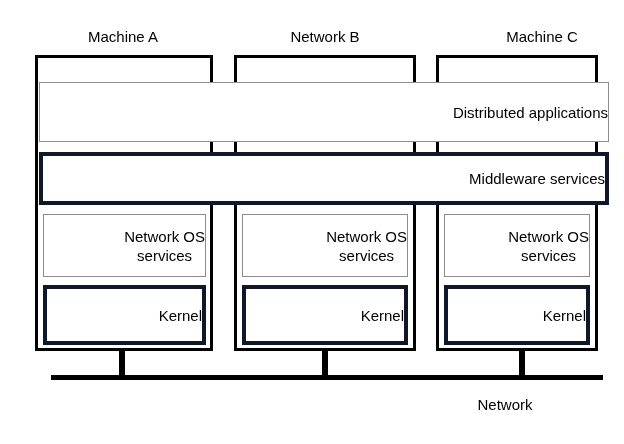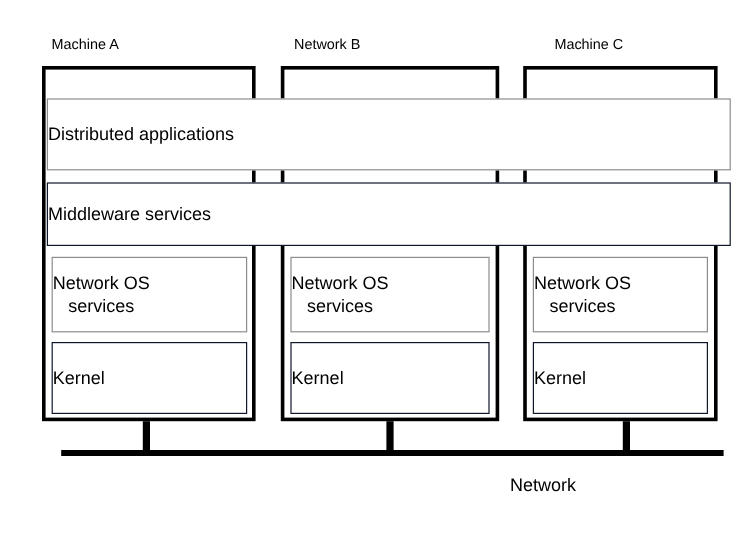--- a/index.html
+++ b/index.html
@@ -15,21 +15,22 @@
     position: relative;
     width: 624px;
     height: 444px;
     background: #ffffff;
     overflow: hidden;
   }
 
   
   .machine-caption {
     position: absolute;
-    font-size: 12px;
+    text-align: center;
+    font-size: 15px;
     line-height: 18px;
     color: #000;
     white-space: nowrap;
   }
 
   
   .machine-box {
     position: absolute;
     border: 3px solid #000000;
     box-sizing: border-box;
@@ -37,28 +38,28 @@
   }
 
   
   .layer-box {
     position: absolute;
     box-sizing: border-box;
     border: 1px solid #8c8c8c;
     background: #ffffff;
     display: flex;
     align-items: center;
-    justify-content: flex-start;
+    justify-content: flex-end;
     text-align: center;
     font-size: 15px;
     line-height: 19px;
     color: #000;
   }
   .layer-box.dark {
-    border: 1px solid #0f172a;
+    border: 4px solid #0f172a;
   }
   .layer-label {
     display: block;
     white-space: pre-line;
   }
 
   
   .bus-line {
     position: absolute;
     background: #000000;
@@ -66,20 +67,21 @@
   .bus-drop {
     position: absolute;
     background: #000000;
   }
   .network-caption {
     position: absolute;
     font-size: 15px;
     line-height: 18px;
     color: #000;
     white-space: nowrap;
+    text-align: center;
   }
 </style>
 </head>
 <body>
 
 <div id="canvas">
 
   <div class="machine-caption" style="left:43px; top:28px; width:160px;">Machine A</div>
 
   <div class="machine-caption" style="left:245px; top:28px; width:160px;">Network B</div>

